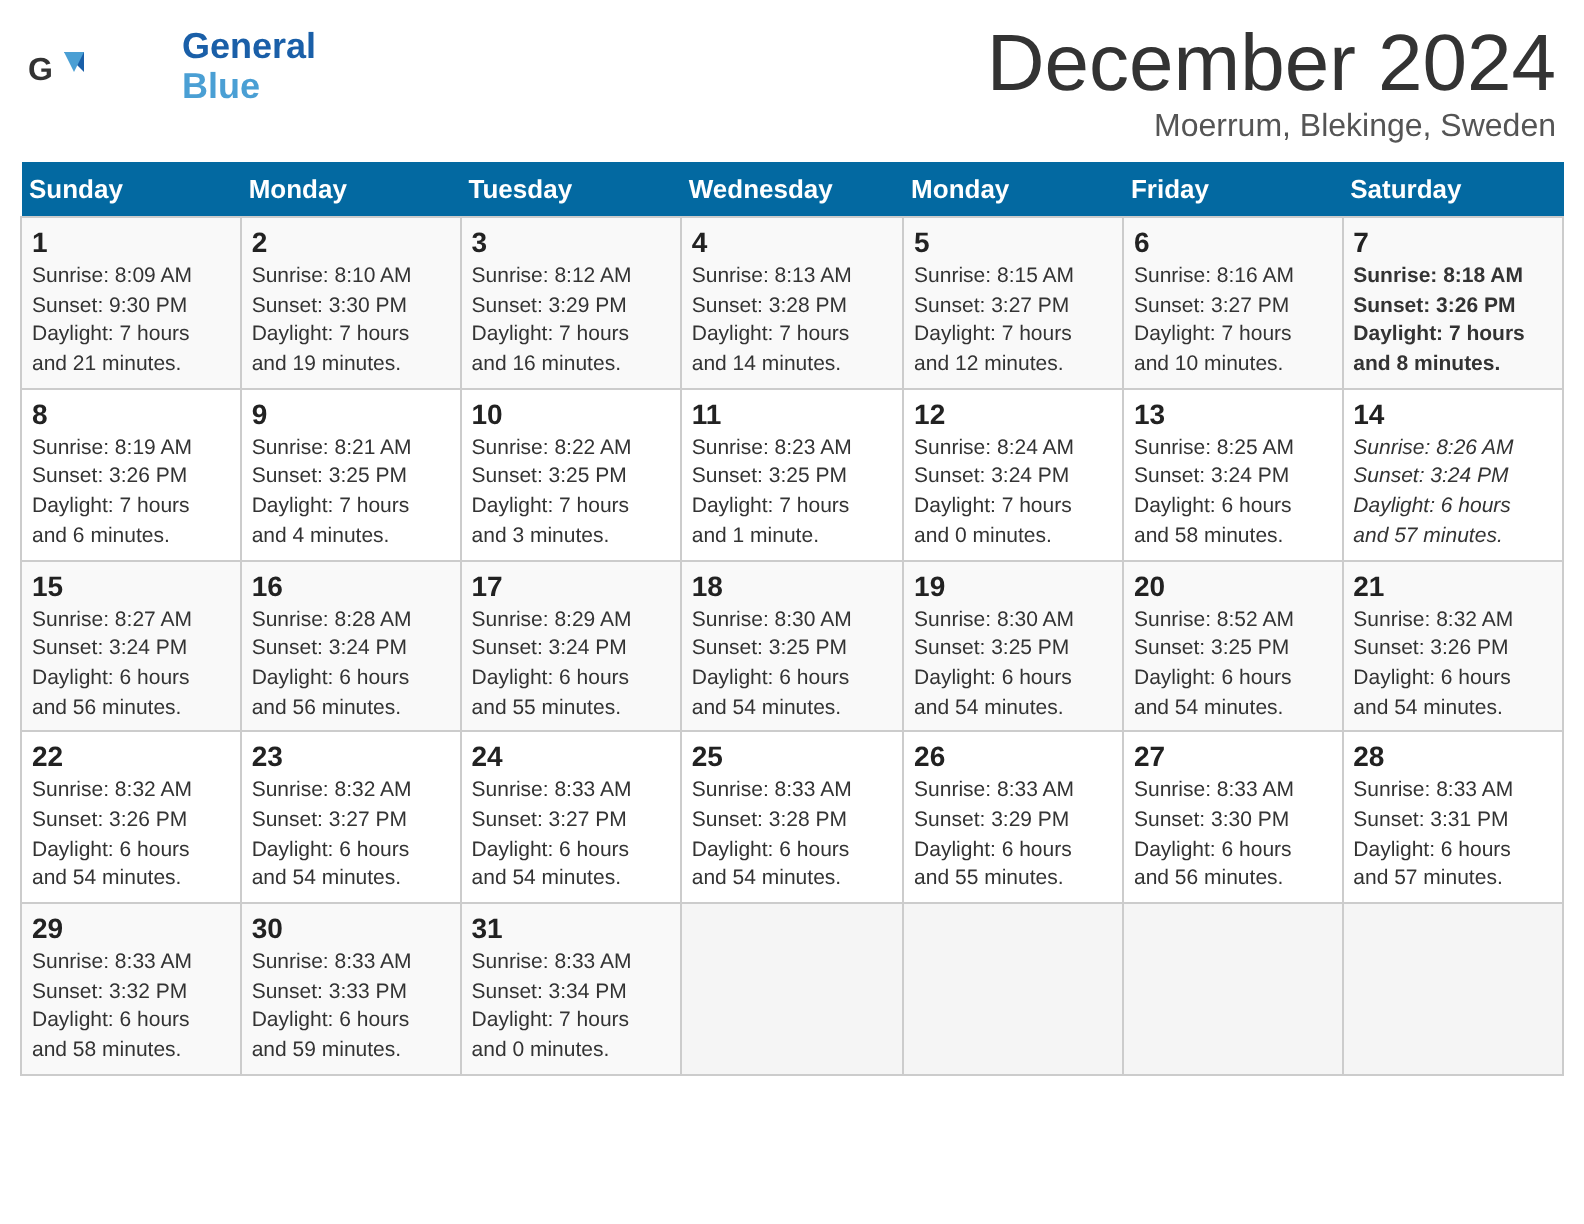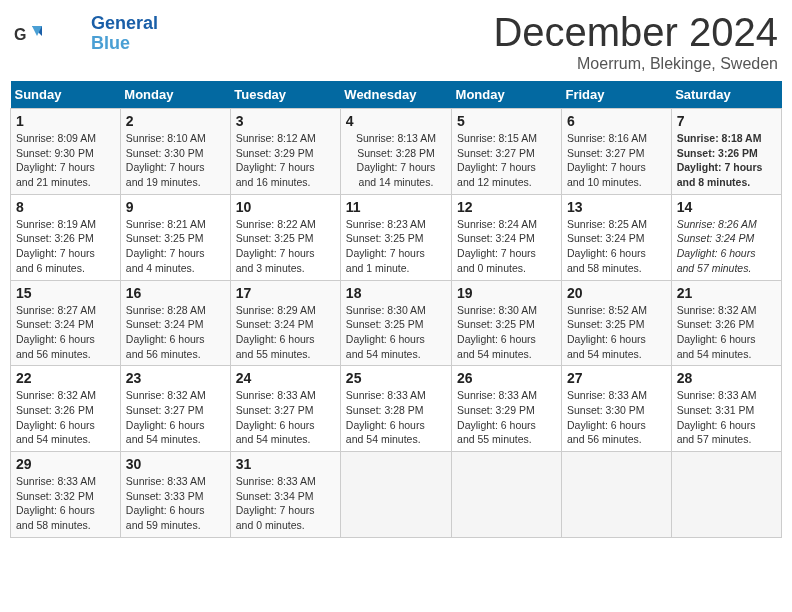--- a/index.html
+++ b/index.html
@@ -132,21 +132,21 @@
         </td>
         <td>
           <span class="day-num">3</span>
           <div class="cell-info" style="white-space: pre-line;">Sunrise: 8:12 AM
 Sunset: 3:29 PM
 Daylight: 7 hours
 and 16 minutes.</div>
         </td>
         <td>
           <span class="day-num">4</span>
-          <div class="cell-info" style="white-space: pre-line; text-align: center;">Sunrise: 8:13 AM
+          <div class="cell-info" style="white-space: pre-line;">Sunrise: 8:13 AM
 Sunset: 3:28 PM
 Daylight: 7 hours
 and 14 minutes.</div>
         </td>
         <td>
           <span class="day-num">5</span>
           <div class="cell-info" style="white-space: pre-line;">Sunrise: 8:15 AM
 Sunset: 3:27 PM
 Daylight: 7 hours
 and 12 minutes.</div>

